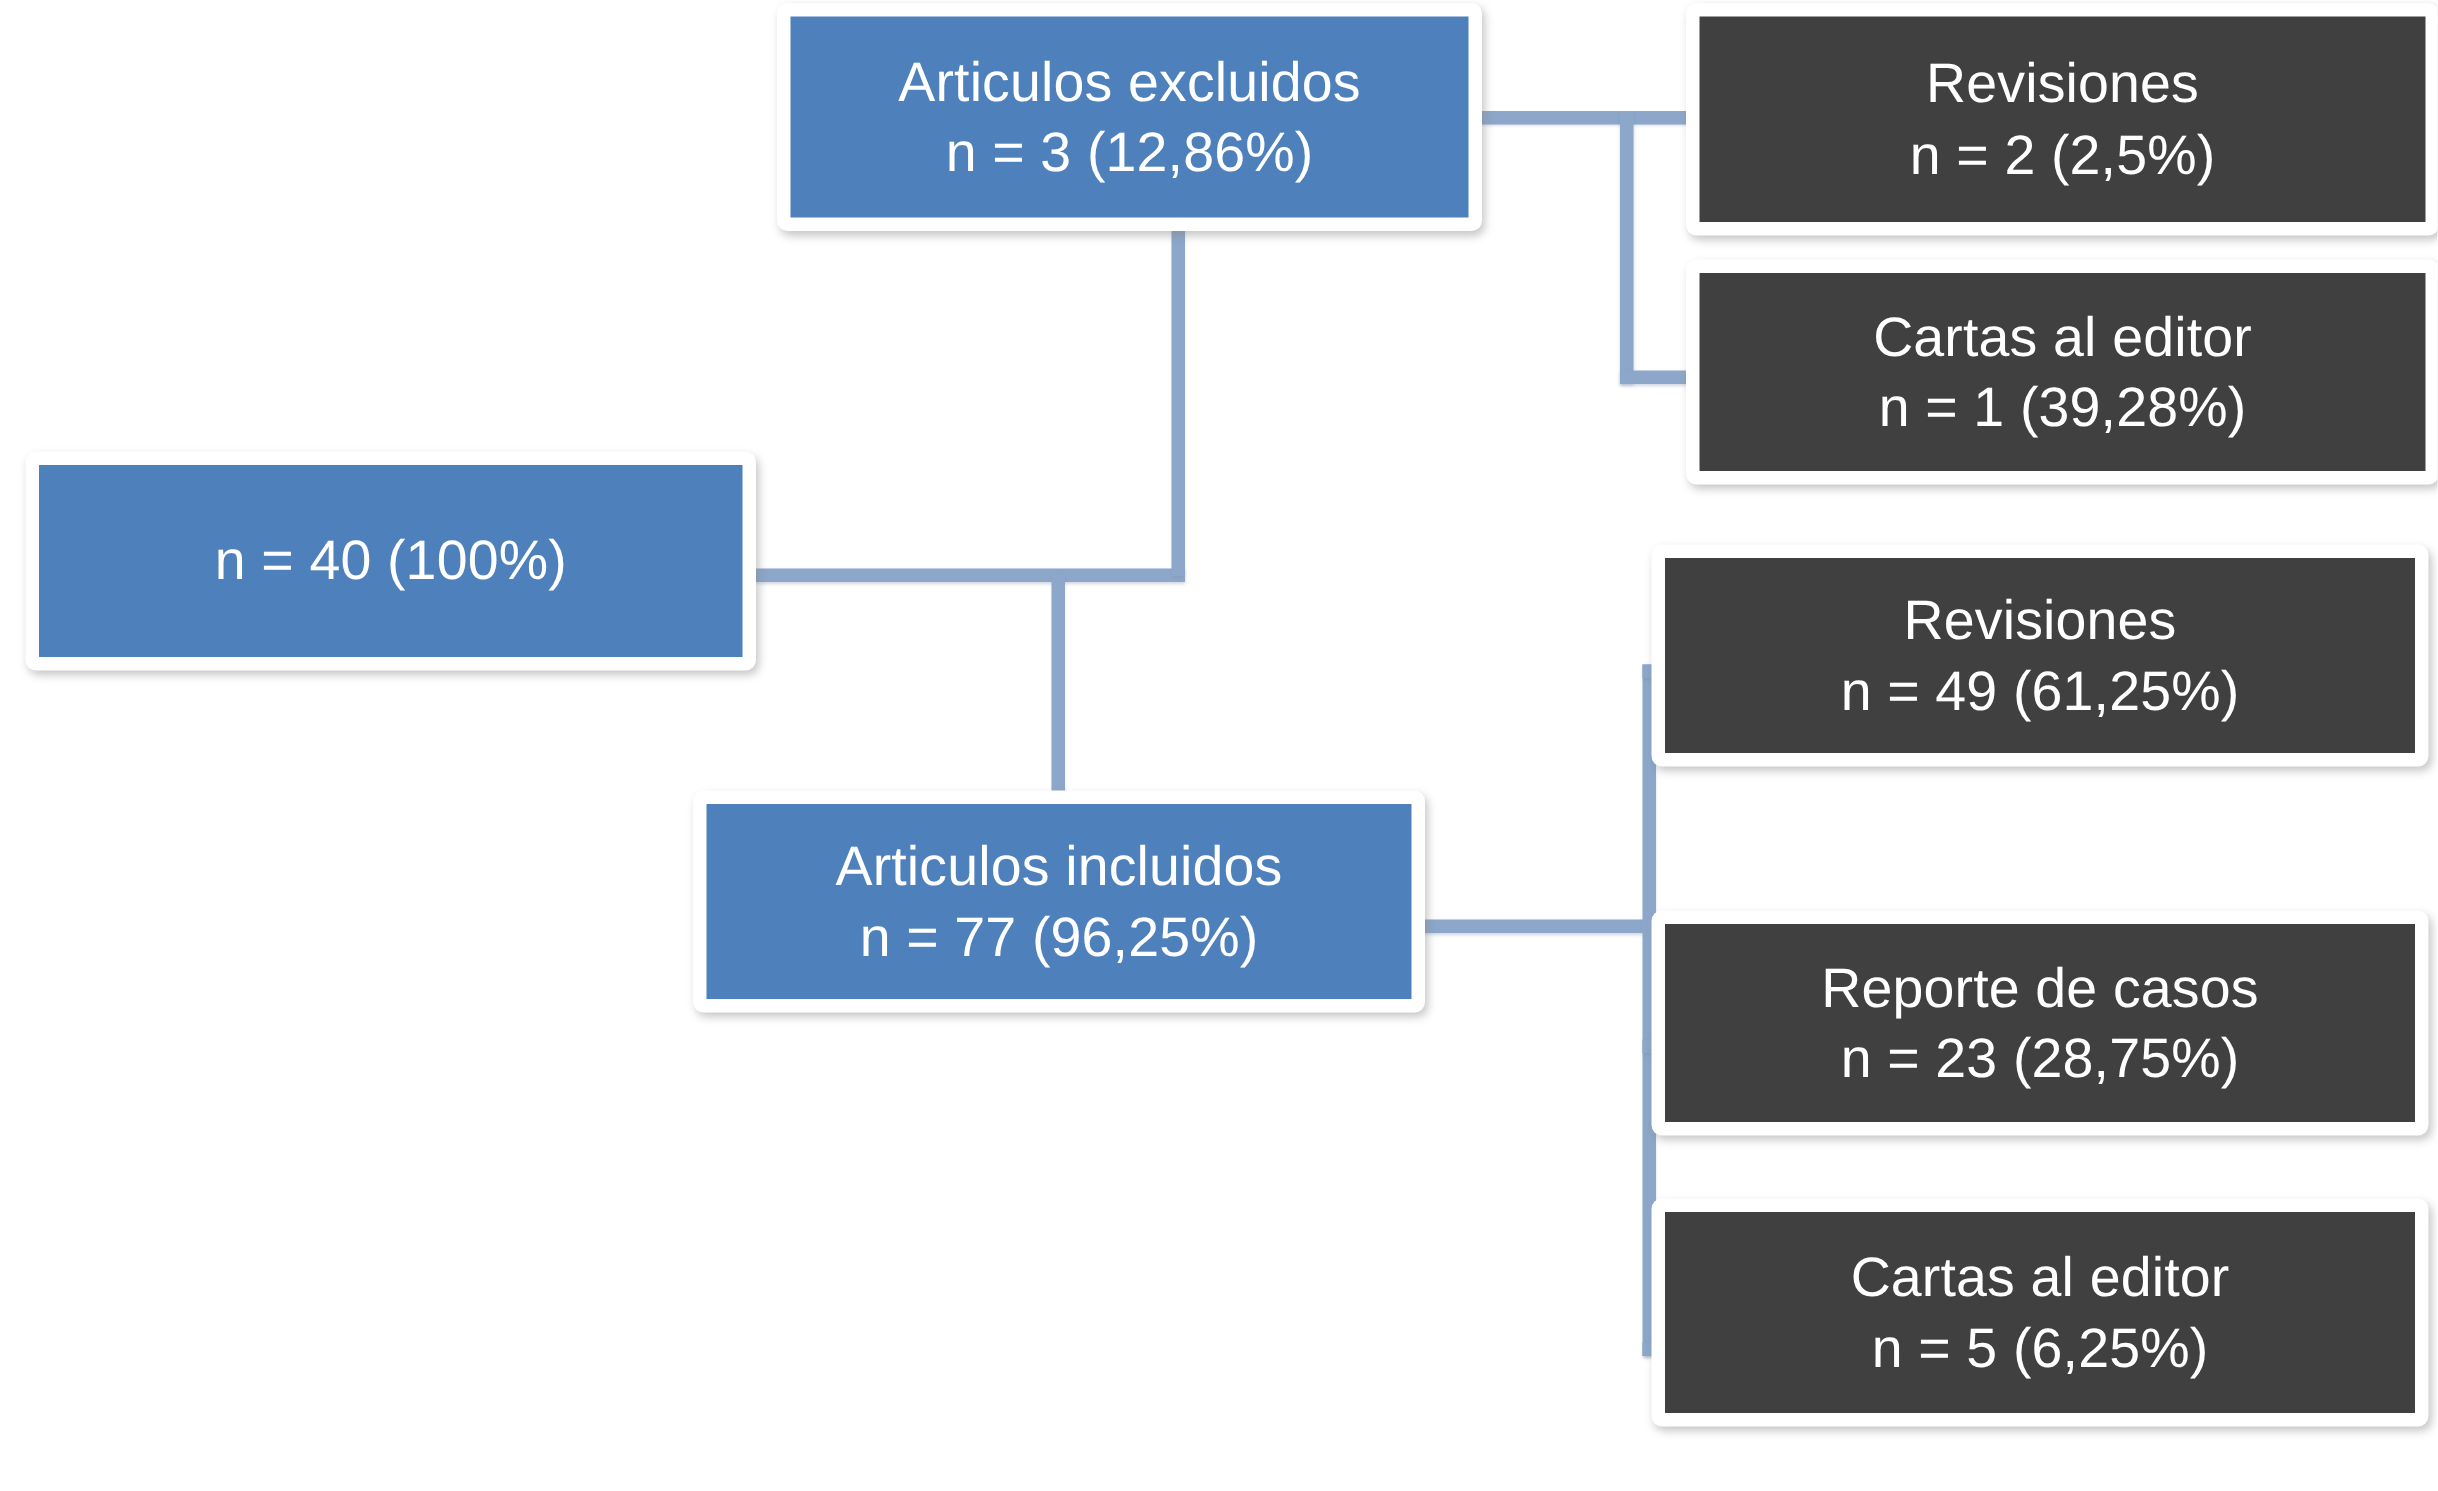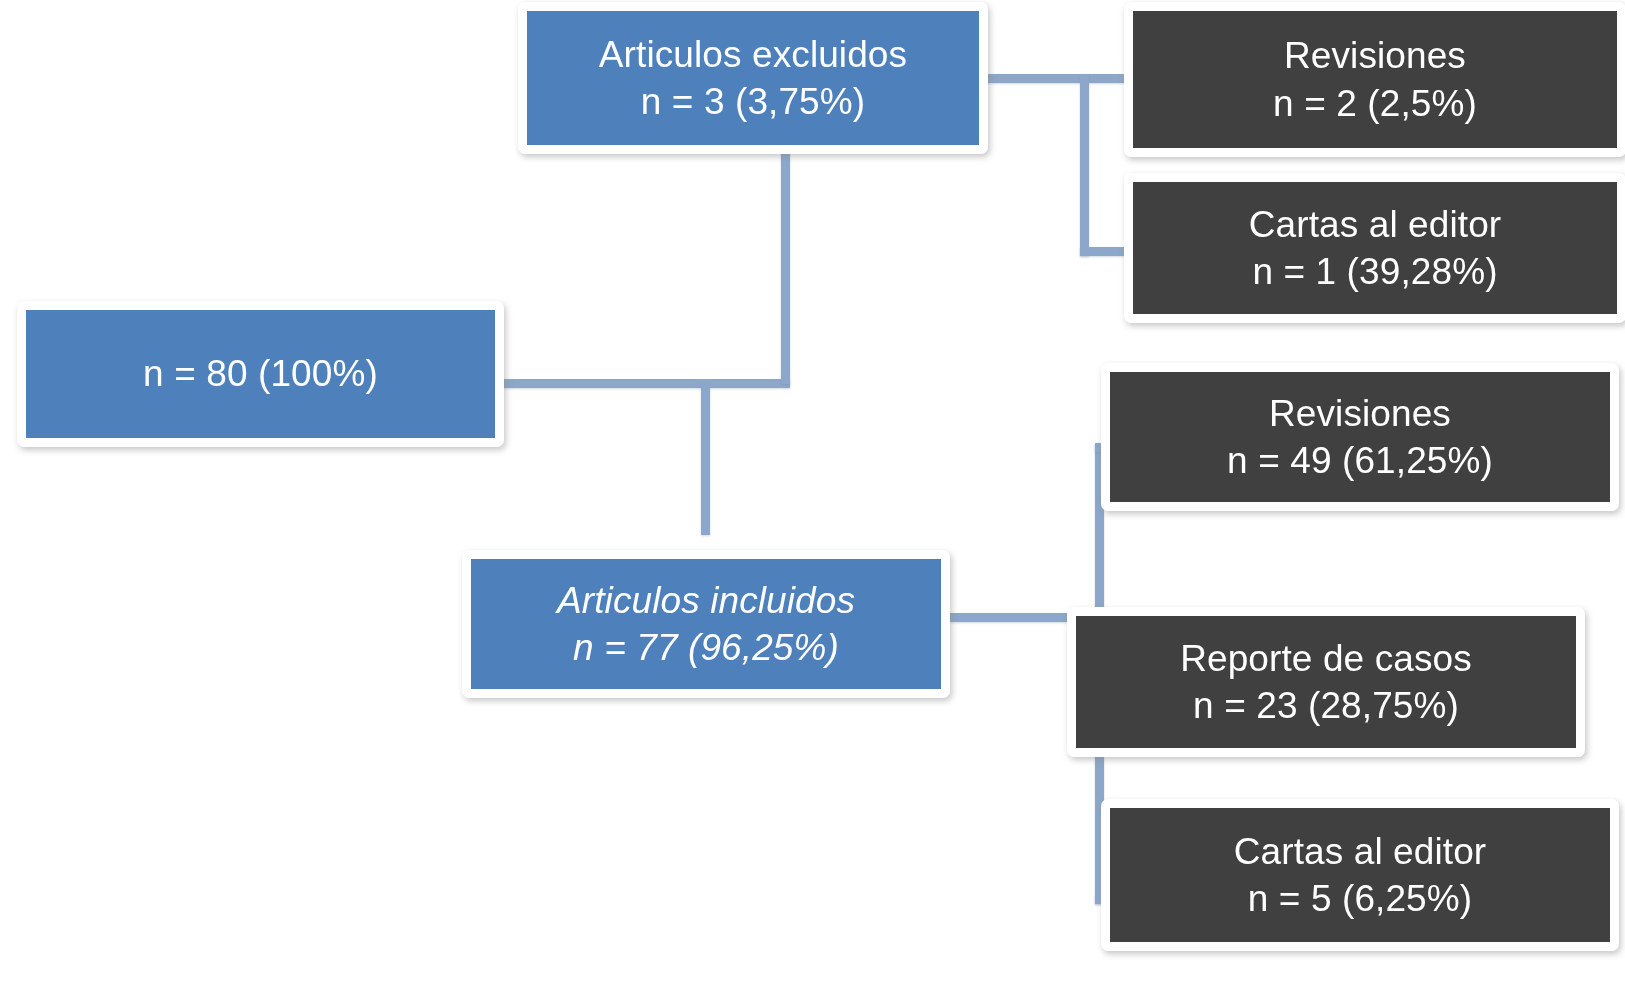--- a/index.html
+++ b/index.html
@@ -52,27 +52,27 @@
   }
   .node.primary .fill { background: #4E80BC; }
   .node.secondary .fill { background: #404040; }
 
   .node .line1 { font-size: 37px; }
   .node .line2 { font-size: 37px; }
 
   
   #node-excluidos   { left: 507px;  top: 2px;   width: 470px; height: 152px; }
   #node-pubmed      { left: 6px;    top: 301px; width: 487px; height: 146px; }
-  #node-incluidos   { left: 451px;  top: 550px; width: 488px; height: 148px; font-style: italic; }
+  #node-incluidos   { left: 451px;  top: 527px; width: 488px; height: 148px; }
 
   #node-revisiones  { left: 1113px; top: 2px;   width: 502px; height: 155px; }
   #node-cartas-sup  { left: 1113px; top: 173px; width: 502px; height: 150px; }
 
   #node-originales  { left: 1090px; top: 363px; width: 518px; height: 148px; }
-  #node-reporte     { left: 1056px; top: 607px; width: 518px; height: 150px; }
+  #node-reporte     { left: 1090px; top: 607px; width: 518px; height: 150px; }
   #node-cartas-inf  { left: 1090px; top: 799px; width: 518px; height: 152px; }
 </style>
 </head>
 <body>
 
 <div id="canvas">
 
   <div class="line h" style="left:493px; top:379px; width:286px;"></div>
   <div class="line v" style="left:770px; top:150px; height:234px;"></div>
   <div class="line v" style="left:690px; top:383px; height:152px;"></div>
@@ -83,27 +83,27 @@
 
   <div class="line h" style="left:937px; top:613px; width:155px;"></div>
   <div class="line v" style="left:1084px; top:443px; height:461px;"></div>
   <div class="line h" style="left:1084px; top:443px; width:52px;"></div>
   <div class="line h" style="left:1084px; top:693px; width:52px;"></div>
   <div class="line h" style="left:1084px; top:895px; width:52px;"></div>
 
   <div class="node primary" id="node-excluidos">
     <div class="fill">
       <div class="line1">Articulos excluidos</div>
-      <div class="line2">n = 3 (3,75%)</div>
+      <div class="line2">n = 3 (12,86%)</div>
     </div>
   </div>
 
   <div class="node primary" id="node-pubmed">
     <div class="fill">
-      <div class="line2">n = 80 (100%)</div>
+      <div class="line2">n = 40 (100%)</div>
     </div>
   </div>
 
   <div class="node primary" id="node-incluidos">
     <div class="fill">
       <div class="line1">Articulos incluidos</div>
       <div class="line2">n = 77 (96,25%)</div>
     </div>
   </div>
 

